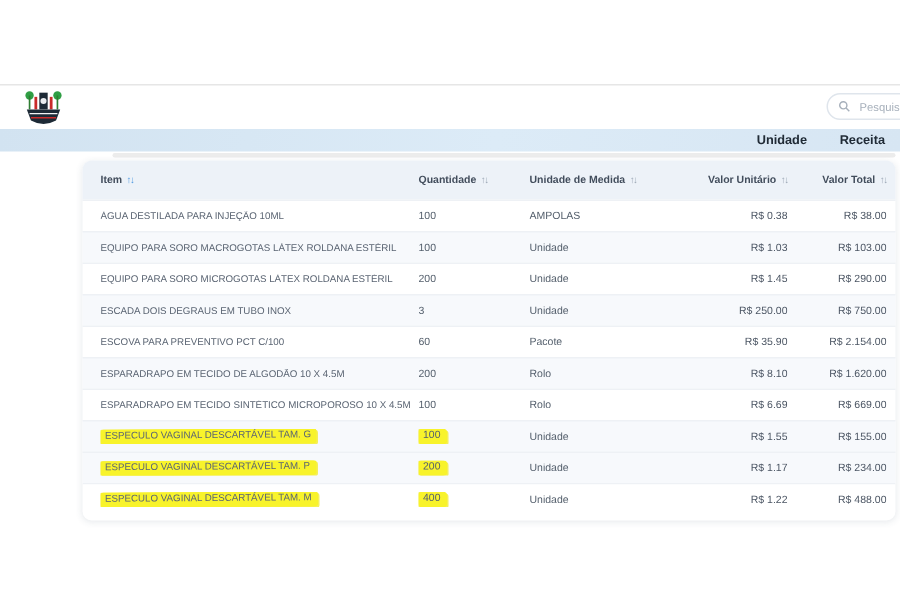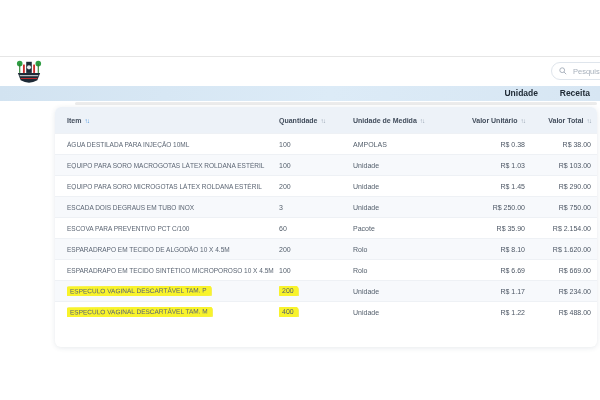--- a/index.html
+++ b/index.html
@@ -168,20 +168,27 @@
   </div>
 
   <div class="trow grid-cols">
     <div class="cell cell-item"><span>ESPARADRAPO EM TECIDO SINTÉTICO MICROPOROSO 10 X 4.5M</span></div>
     <div class="cell cell-qty"><span>100</span></div>
     <div class="cell cell-unit"><span>Rolo</span></div>
     <div class="cell right"><span>R$ 6.69</span></div>
     <div class="cell right"><span>R$ 669.00</span></div>
   </div>
 
+  <div class="trow grid-cols alt">
+    <div class="cell cell-item"><span class="hl">ESPECULO VAGINAL DESCARTÁVEL TAM. G</span></div>
+    <div class="cell cell-qty"><span class="hl">100</span></div>
+    <div class="cell cell-unit"><span>Unidade</span></div>
+    <div class="cell right"><span>R$ 1.55</span></div>
+    <div class="cell right"><span>R$ 155.00</span></div>
+  </div>
 
   <div class="trow grid-cols alt">
     <div class="cell cell-item"><span class="hl">ESPECULO VAGINAL DESCARTÁVEL TAM. P</span></div>
     <div class="cell cell-qty"><span class="hl">200</span></div>
     <div class="cell cell-unit"><span>Unidade</span></div>
     <div class="cell right"><span>R$ 1.17</span></div>
     <div class="cell right"><span>R$ 234.00</span></div>
   </div>
 
   <div class="trow grid-cols">

